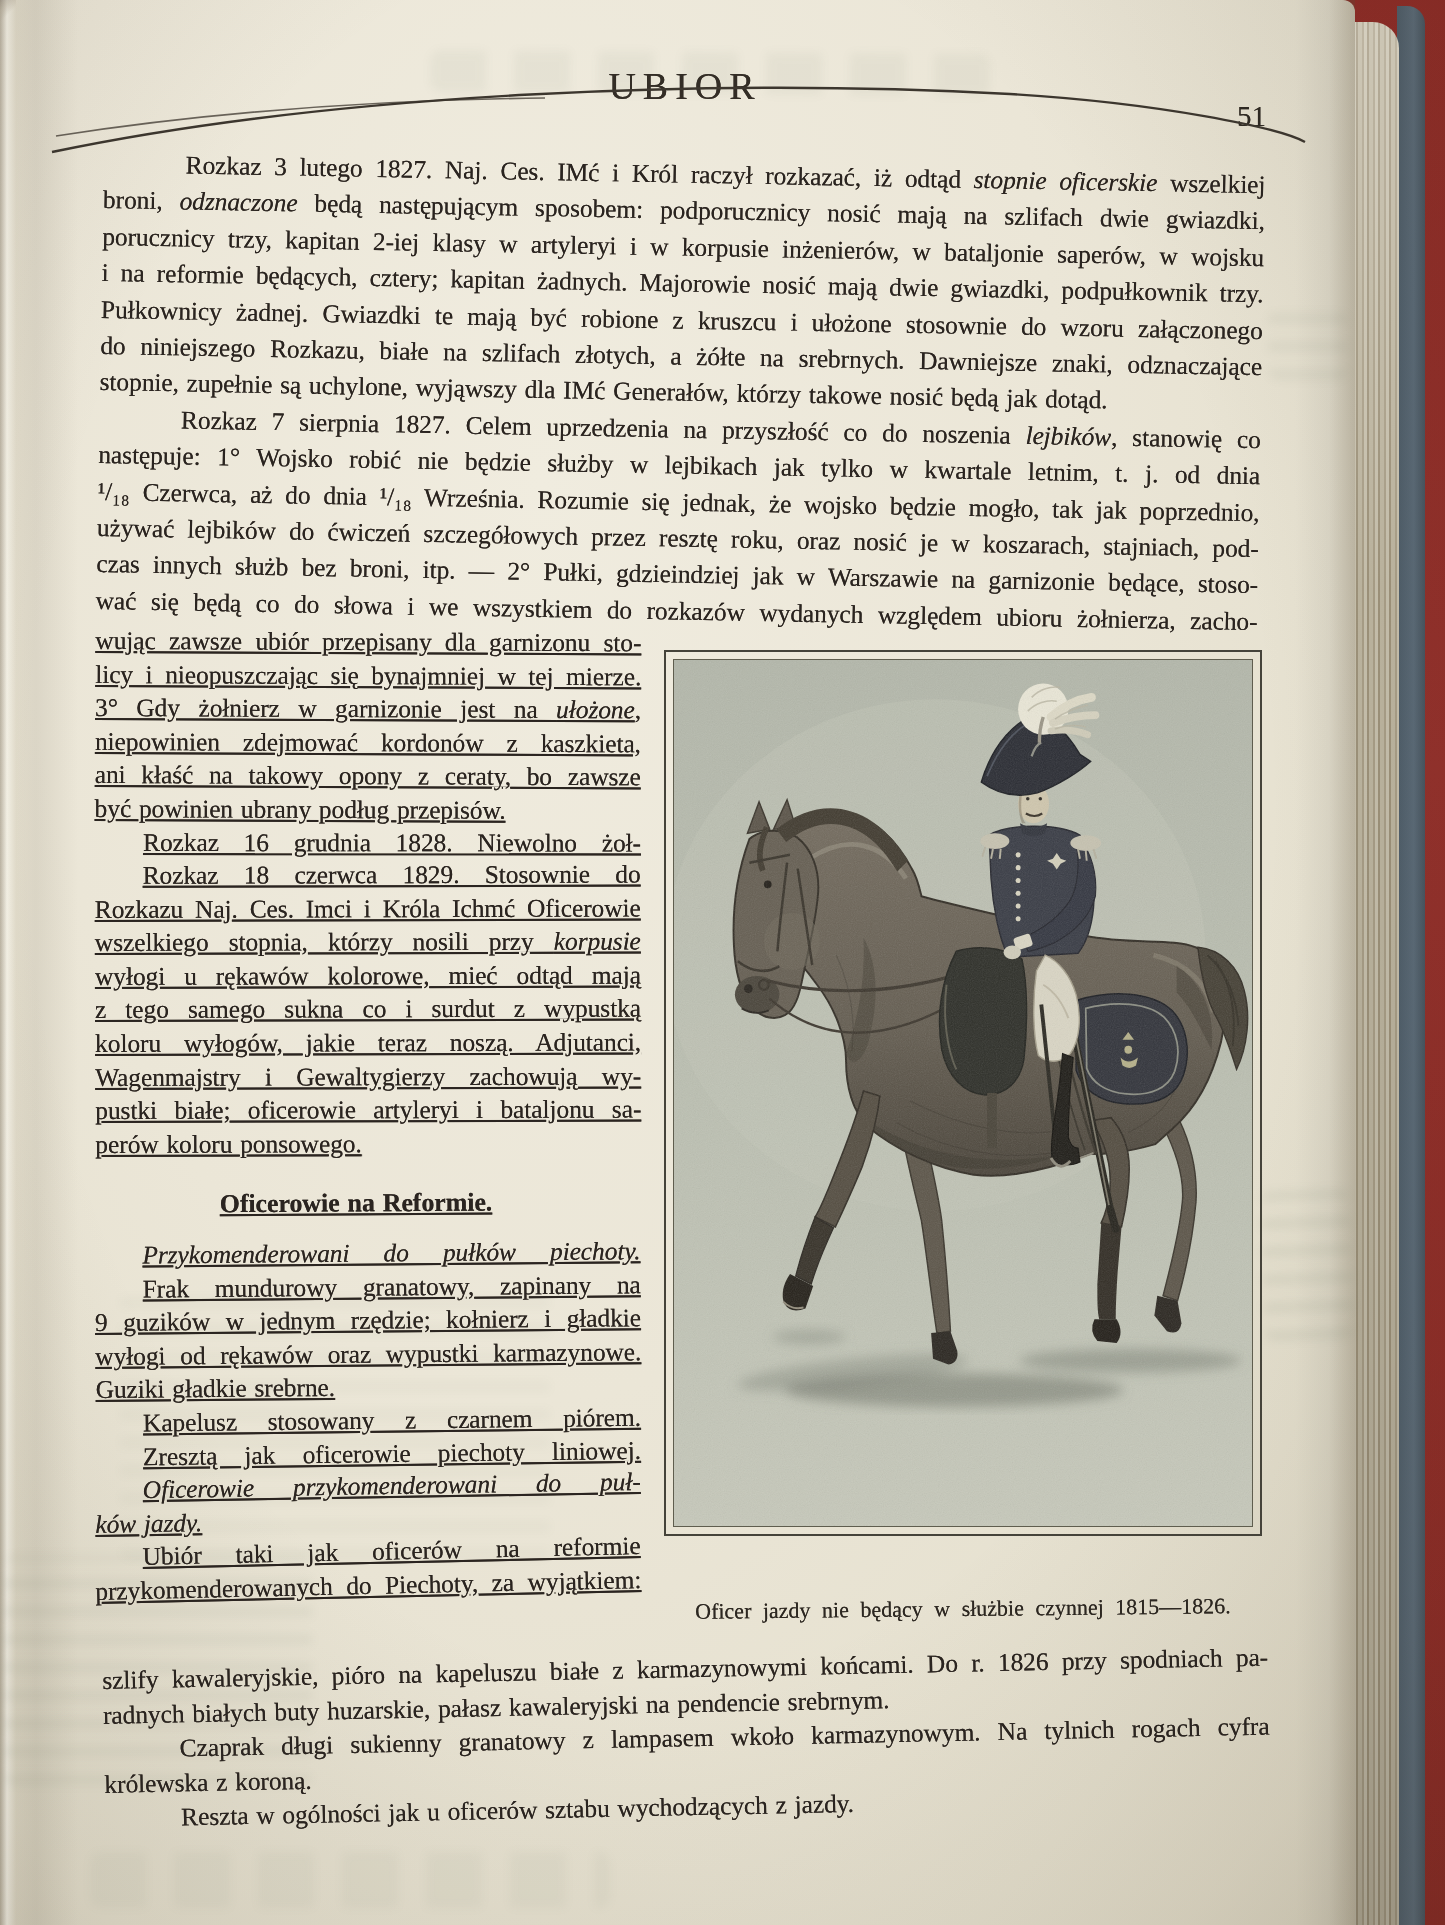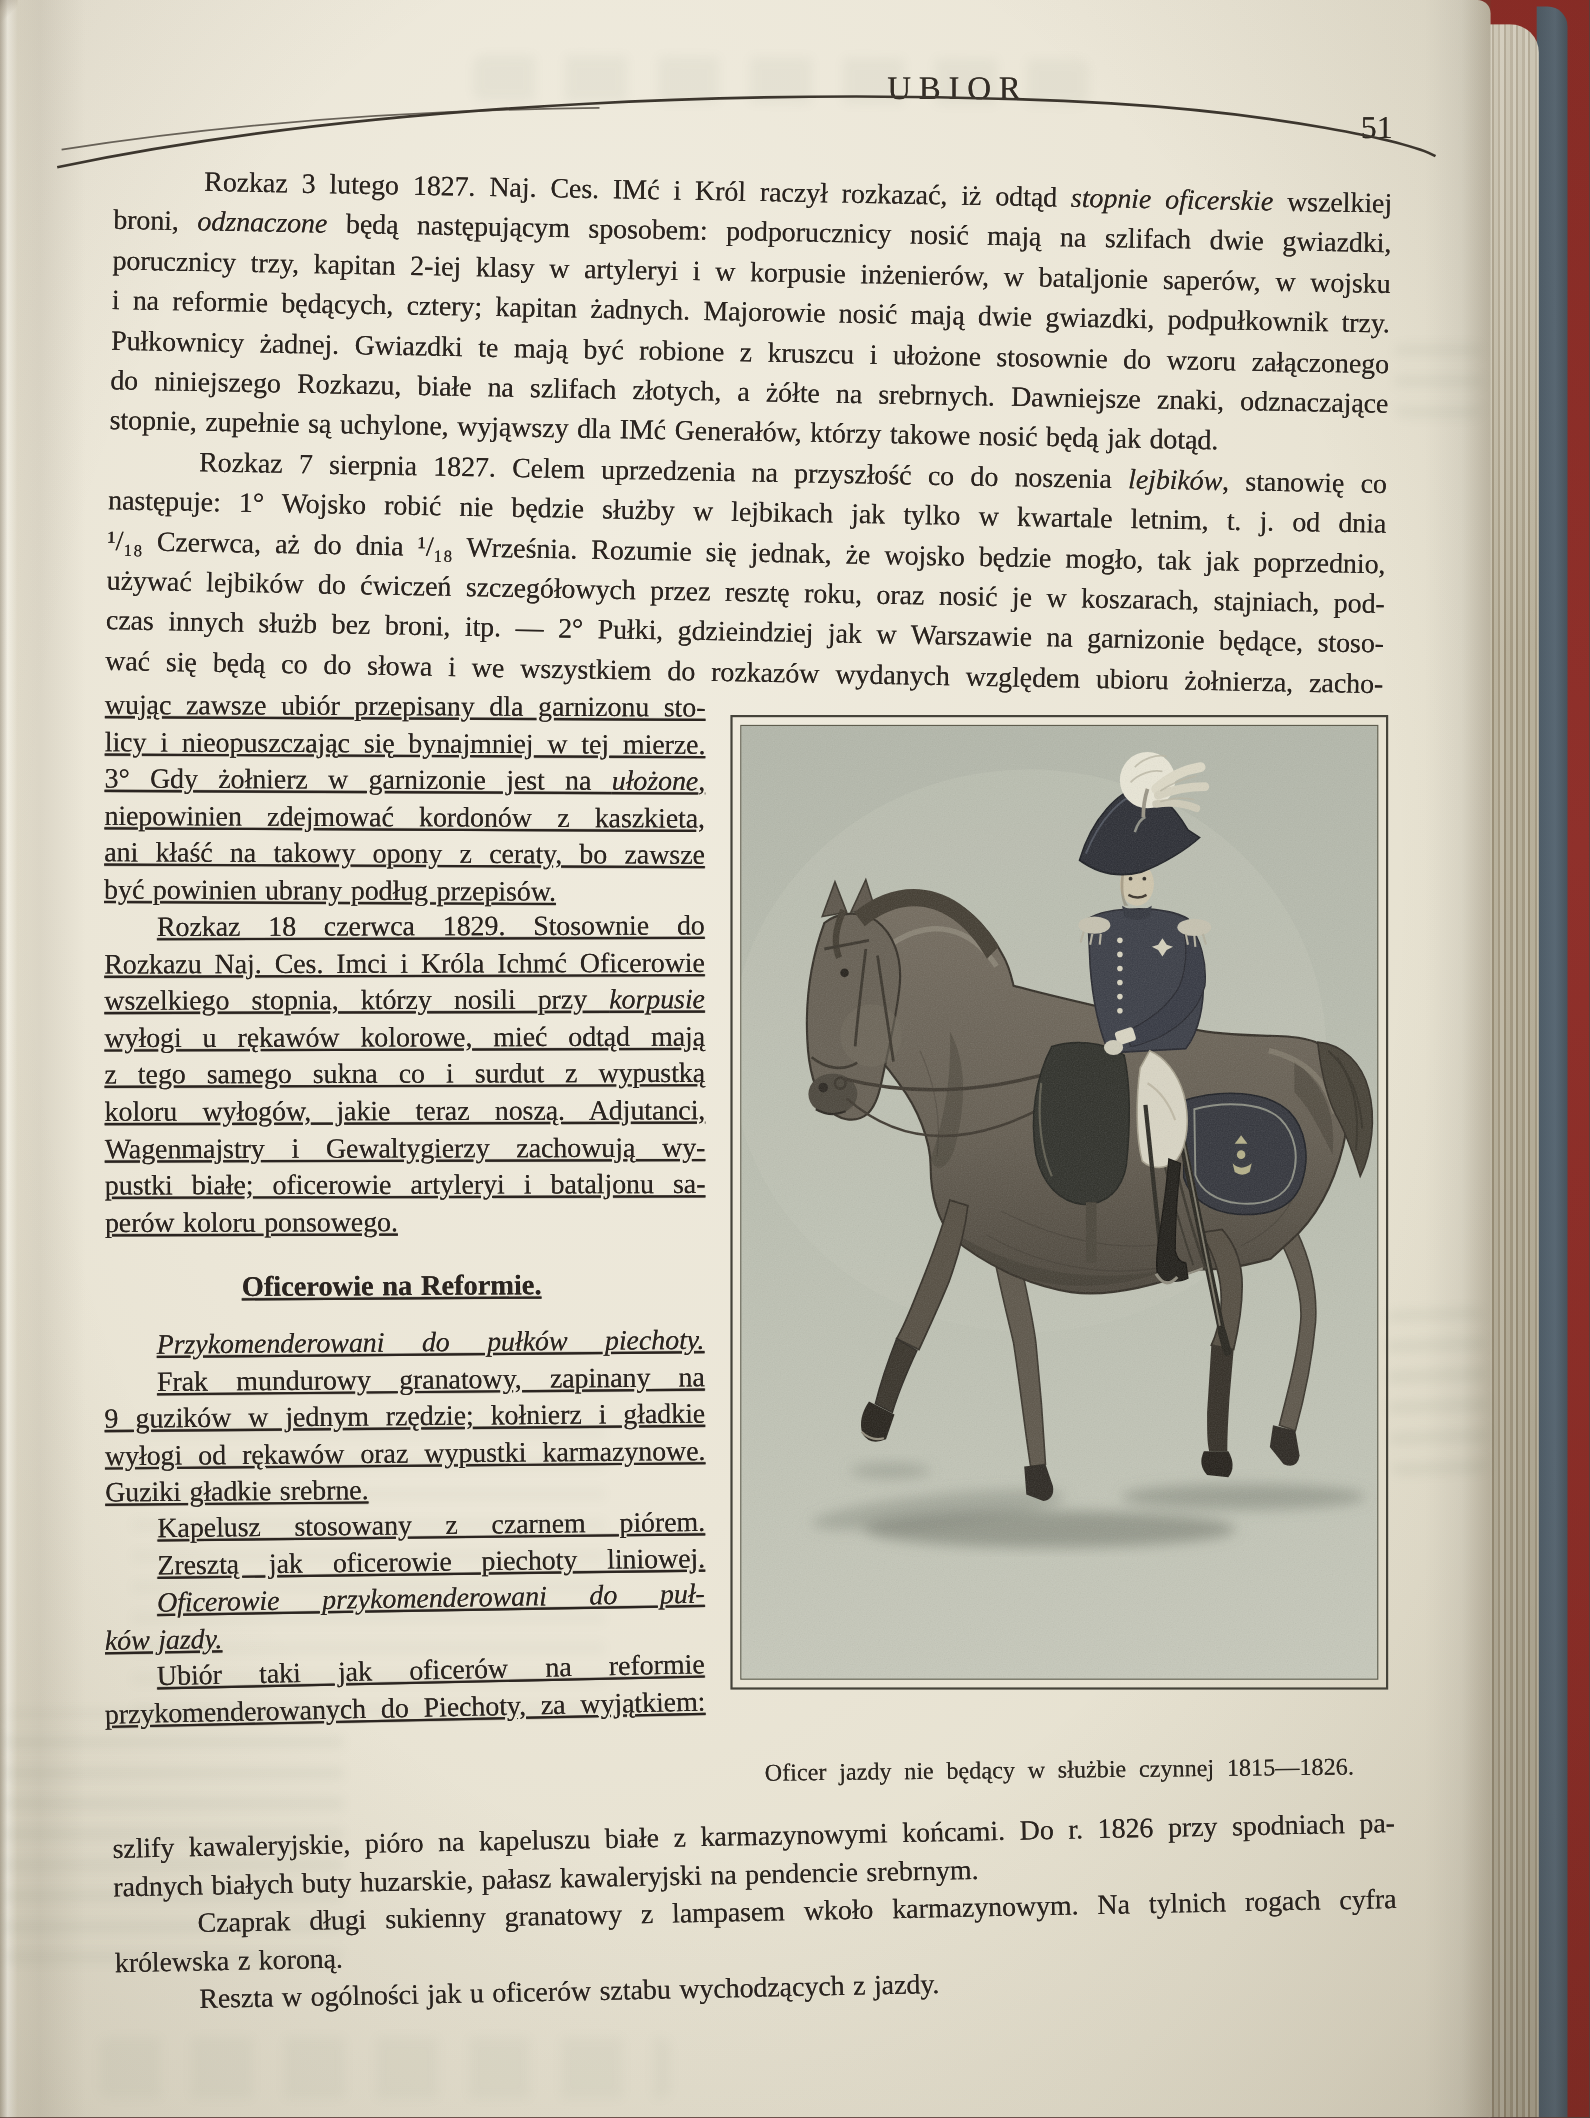--- a/index.html
+++ b/index.html
@@ -27,22 +27,22 @@
         background:linear-gradient(270deg,rgba(90,78,56,.28) 0,rgba(0,0,0,.05) 26px,rgba(0,0,0,0) 60px);}
   .corner-notch{position:absolute;left:0;top:0;width:16px;height:120px;opacity:.45;
         background:linear-gradient(135deg,#8a8173 0,#b7ae9c 8px,rgba(0,0,0,0) 16px);}
   .vignette{position:absolute;inset:0;pointer-events:none;
         background:radial-gradient(ellipse at 45% 42%, rgba(0,0,0,0) 55%, rgba(70,58,42,.10) 85%, rgba(60,50,36,.18) 100%);}
   
   .bleed{position:absolute;z-index:1;filter:blur(5px);pointer-events:none;border-radius:10px;}
   .bleed.h{background:repeating-linear-gradient(0deg,rgba(108,122,102,.55) 0 11px,rgba(0,0,0,0) 11px 28px);}
   .bleed.w{background:repeating-linear-gradient(90deg,rgba(108,122,102,.5) 0 56px,rgba(0,0,0,0) 56px 84px);}
   
-  .running-head{position:absolute;left:435px;top:64px;width:500px;text-align:right;z-index:2;
-        font-size:30px;letter-spacing:7px;color:#332d26;text-shadow:0 0 .5px rgba(45,38,30,.8);}
+  .running-head{position:absolute;left:435px;top:64px;width:500px;text-align:center;z-index:2;
+        font-size:38px;letter-spacing:7px;color:#332d26;text-shadow:0 0 .5px rgba(45,38,30,.8);}
   .page-num{position:absolute;left:1150px;top:100px;width:116px;text-align:right;z-index:2;
         font-size:29px;color:#2e2922;text-shadow:0 0 .5px rgba(45,38,30,.8);}
   .rule-svg{position:absolute;left:0;top:70px;z-index:2;}
   
   .txt{position:absolute;z-index:2;color:#2a2420;text-shadow:0 0 .55px rgba(42,34,26,.85);
        word-spacing:.06em;letter-spacing:-.1px;}
   .l{text-align:justify;text-align-last:justify;white-space:normal;}
   .l.end{text-align-last:left;}
   #intro{left:104px;top:146px;width:1162px;font-size:25.5px;line-height:36.4px;
          transform:rotate(1.05deg);transform-origin:0 0;}
@@ -117,20 +117,21 @@
     <div id="left-col" class="txt">
         <div class="col-block">
           <div class="l">wując zawsze ubiór przepisany dla garnizonu sto-</div>
           <div class="l">licy i nieopuszczając się bynajmniej w tej mierze.</div>
           <div class="l">3° Gdy żołnierz w garnizonie jest na <i>ułożone</i>,</div>
           <div class="l">niepowinien zdejmować kordonów z kaszkieta,</div>
           <div class="l">ani kłaść na takowy opony z ceraty, bo zawsze</div>
           <div class="l end">być powinien ubrany podług przepisów.</div>
         </div>
         <div class="col-block">
+          <div class="l ind">Rozkaz 16 grudnia 1828. Niewolno żoł-</div>
         </div>
         <div class="col-block">
           <div class="l ind">Rozkaz 18 czerwca 1829. Stosownie do</div>
           <div class="l">Rozkazu Naj. Ces. Imci i Króla Ichmć Oficerowie</div>
           <div class="l">wszelkiego stopnia, którzy nosili przy <i>korpusie</i></div>
           <div class="l">wyłogi u rękawów kolorowe, mieć odtąd mają</div>
           <div class="l">z tego samego sukna co i surdut z wypustką</div>
           <div class="l">koloru wyłogów, jakie teraz noszą. Adjutanci,</div>
           <div class="l">Wagenmajstry i Gewaltygierzy zachowują wy-</div>
           <div class="l">pustki białe; oficerowie artyleryi i bataljonu sa-</div>

